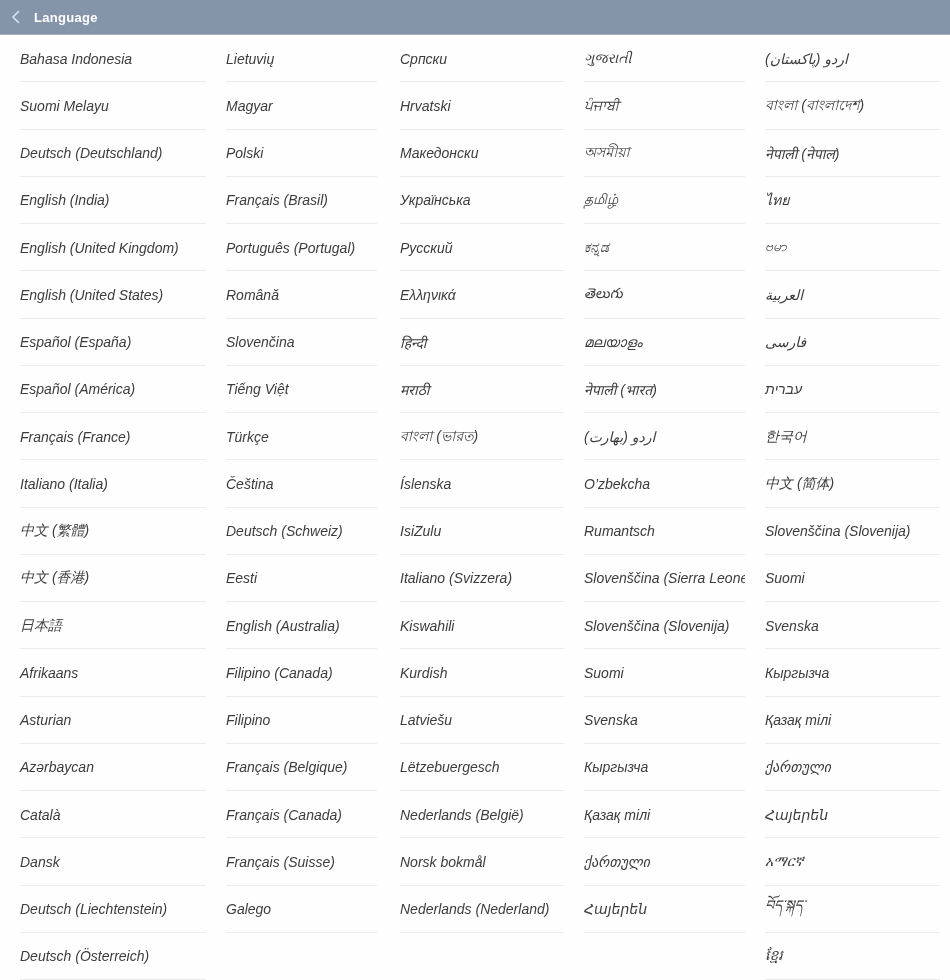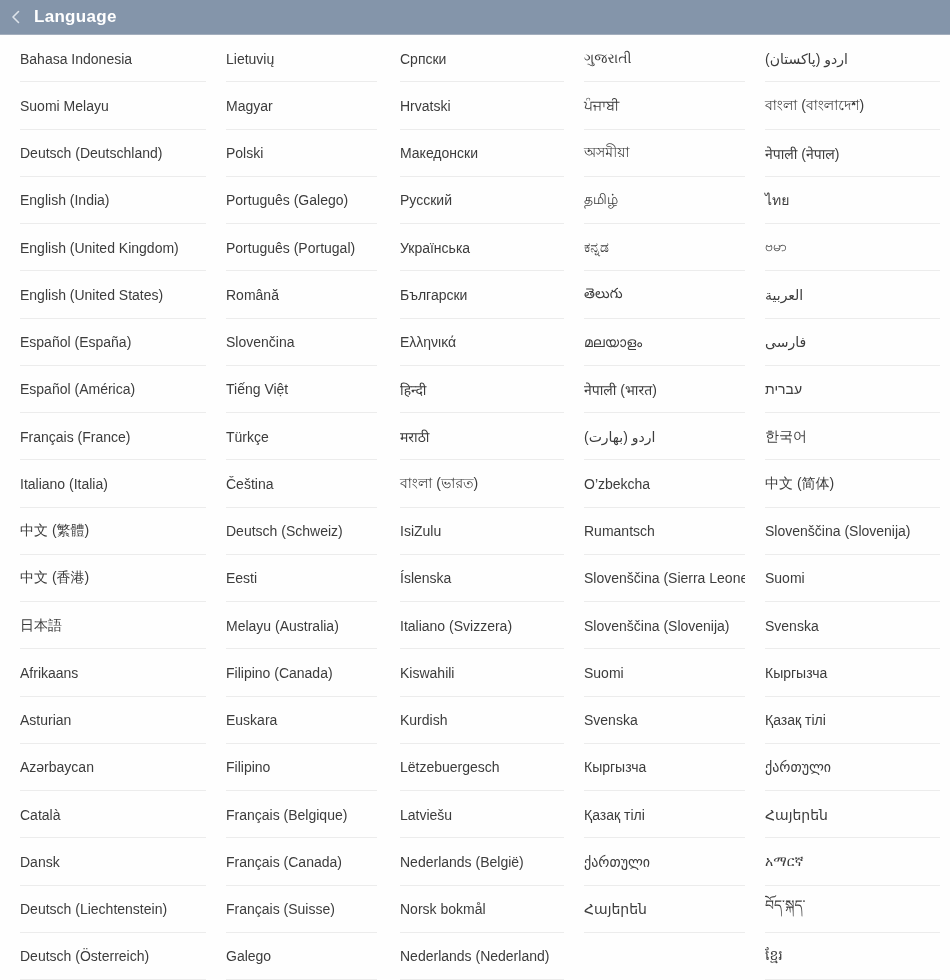--- a/index.html
+++ b/index.html
@@ -16,27 +16,27 @@
     background: #8495aa;
     border-bottom: 1px solid #a3aebd;
     display: flex; align-items: center;
   }
   .back-btn {
     width: 32px; height: 34px;
     display: flex; align-items: center; justify-content: center;
     cursor: pointer;
   }
   .title {
-    color: #ffffff; font-weight: bold; font-size: 17px;
+    color: #ffffff; font-weight: bold; font-size: 13px;
     letter-spacing: 0.3px; margin-left: 2px;
   }
   .grid {
     position: absolute; top: 35px; left: 0;
     width: 950px; height: 945px;
-    display: flex; background: #fefefe;
+    display: flex; background: #fefefe; font-style: italic;
   }
   .col { position: relative; height: 100%; }
   .col-0 { width: 206px; }
   .col-1 { width: 174px; }
   .col-2 { width: 184px; }
   .col-3 { width: 181px; }
   .col-4 { width: 205px; }
   .cell {
     position: relative; height: 47.25px;
     display: flex; align-items: center;
@@ -161,21 +161,21 @@
       </div>
       <div class="cell">
         <span class="label" dir="auto">Magyar</span>
         <div class="divider"></div>
       </div>
       <div class="cell">
         <span class="label" dir="auto">Polski</span>
         <div class="divider"></div>
       </div>
       <div class="cell">
-        <span class="label" dir="auto">Português (Galego)</span>
+        <span class="label" dir="auto">Français (Brasil)</span>
         <div class="divider"></div>
       </div>
       <div class="cell">
         <span class="label" dir="auto">Português (Portugal)</span>
         <div class="divider"></div>
       </div>
       <div class="cell">
         <span class="label" dir="auto">Română</span>
         <div class="divider"></div>
       </div>
@@ -197,29 +197,25 @@
       </div>
       <div class="cell">
         <span class="label" dir="auto">Deutsch (Schweiz)</span>
         <div class="divider"></div>
       </div>
       <div class="cell">
         <span class="label" dir="auto">Eesti</span>
         <div class="divider"></div>
       </div>
       <div class="cell">
-        <span class="label" dir="auto">Melayu (Australia)</span>
+        <span class="label" dir="auto">English (Australia)</span>
         <div class="divider"></div>
       </div>
       <div class="cell">
         <span class="label" dir="auto">Filipino (Canada)</span>
-        <div class="divider"></div>
-      </div>
-      <div class="cell">
-        <span class="label" dir="auto">Euskara</span>
         <div class="divider"></div>
       </div>
       <div class="cell">
         <span class="label" dir="auto">Filipino</span>
         <div class="divider"></div>
       </div>
       <div class="cell">
         <span class="label" dir="auto">Français (Belgique)</span>
         <div class="divider"></div>
       </div>
@@ -243,73 +239,69 @@
       </div>
       <div class="cell">
         <span class="label" dir="auto">Hrvatski</span>
         <div class="divider"></div>
       </div>
       <div class="cell">
         <span class="label" dir="auto">Македонски</span>
         <div class="divider"></div>
       </div>
       <div class="cell">
+        <span class="label" dir="auto">Українська</span>
+        <div class="divider"></div>
+      </div>
+      <div class="cell">
         <span class="label" dir="auto">Русский</span>
         <div class="divider"></div>
       </div>
       <div class="cell">
-        <span class="label" dir="auto">Українська</span>
-        <div class="divider"></div>
-      </div>
-      <div class="cell">
-        <span class="label" dir="auto">Български</span>
-        <div class="divider"></div>
-      </div>
-      <div class="cell">
         <span class="label" dir="auto">Ελληνικά</span>
         <div class="divider"></div>
       </div>
       <div class="cell">
         <span class="label" dir="auto">हिन्दी</span>
         <div class="divider"></div>
       </div>
       <div class="cell">
         <span class="label" dir="auto">मराठी</span>
         <div class="divider"></div>
       </div>
       <div class="cell">
         <span class="label" dir="auto">বাংলা (ভারত)</span>
         <div class="divider"></div>
       </div>
       <div class="cell">
+        <span class="label" dir="auto">Íslenska</span>
+        <div class="divider"></div>
+      </div>
+      <div class="cell">
         <span class="label" dir="auto">IsiZulu</span>
         <div class="divider"></div>
       </div>
       <div class="cell">
-        <span class="label" dir="auto">Íslenska</span>
-        <div class="divider"></div>
-      </div>
-      <div class="cell">
         <span class="label" dir="auto">Italiano (Svizzera)</span>
         <div class="divider"></div>
       </div>
       <div class="cell">
         <span class="label" dir="auto">Kiswahili</span>
         <div class="divider"></div>
       </div>
       <div class="cell">
         <span class="label" dir="auto">Kurdish</span>
         <div class="divider"></div>
       </div>
       <div class="cell">
+        <span class="label" dir="auto">Latviešu</span>
+        <div class="divider"></div>
+      </div>
+      <div class="cell">
         <span class="label" dir="auto">Lëtzebuergesch</span>
-        <div class="divider"></div>
-      </div>
-      <div class="cell">
-        <span class="label" dir="auto">Latviešu</span>
         <div class="divider"></div>
       </div>
       <div class="cell">
         <span class="label" dir="auto">Nederlands (België)</span>
         <div class="divider"></div>
       </div>
       <div class="cell">
         <span class="label" dir="auto">Norsk bokmål</span>
         <div class="divider"></div>
       </div>

